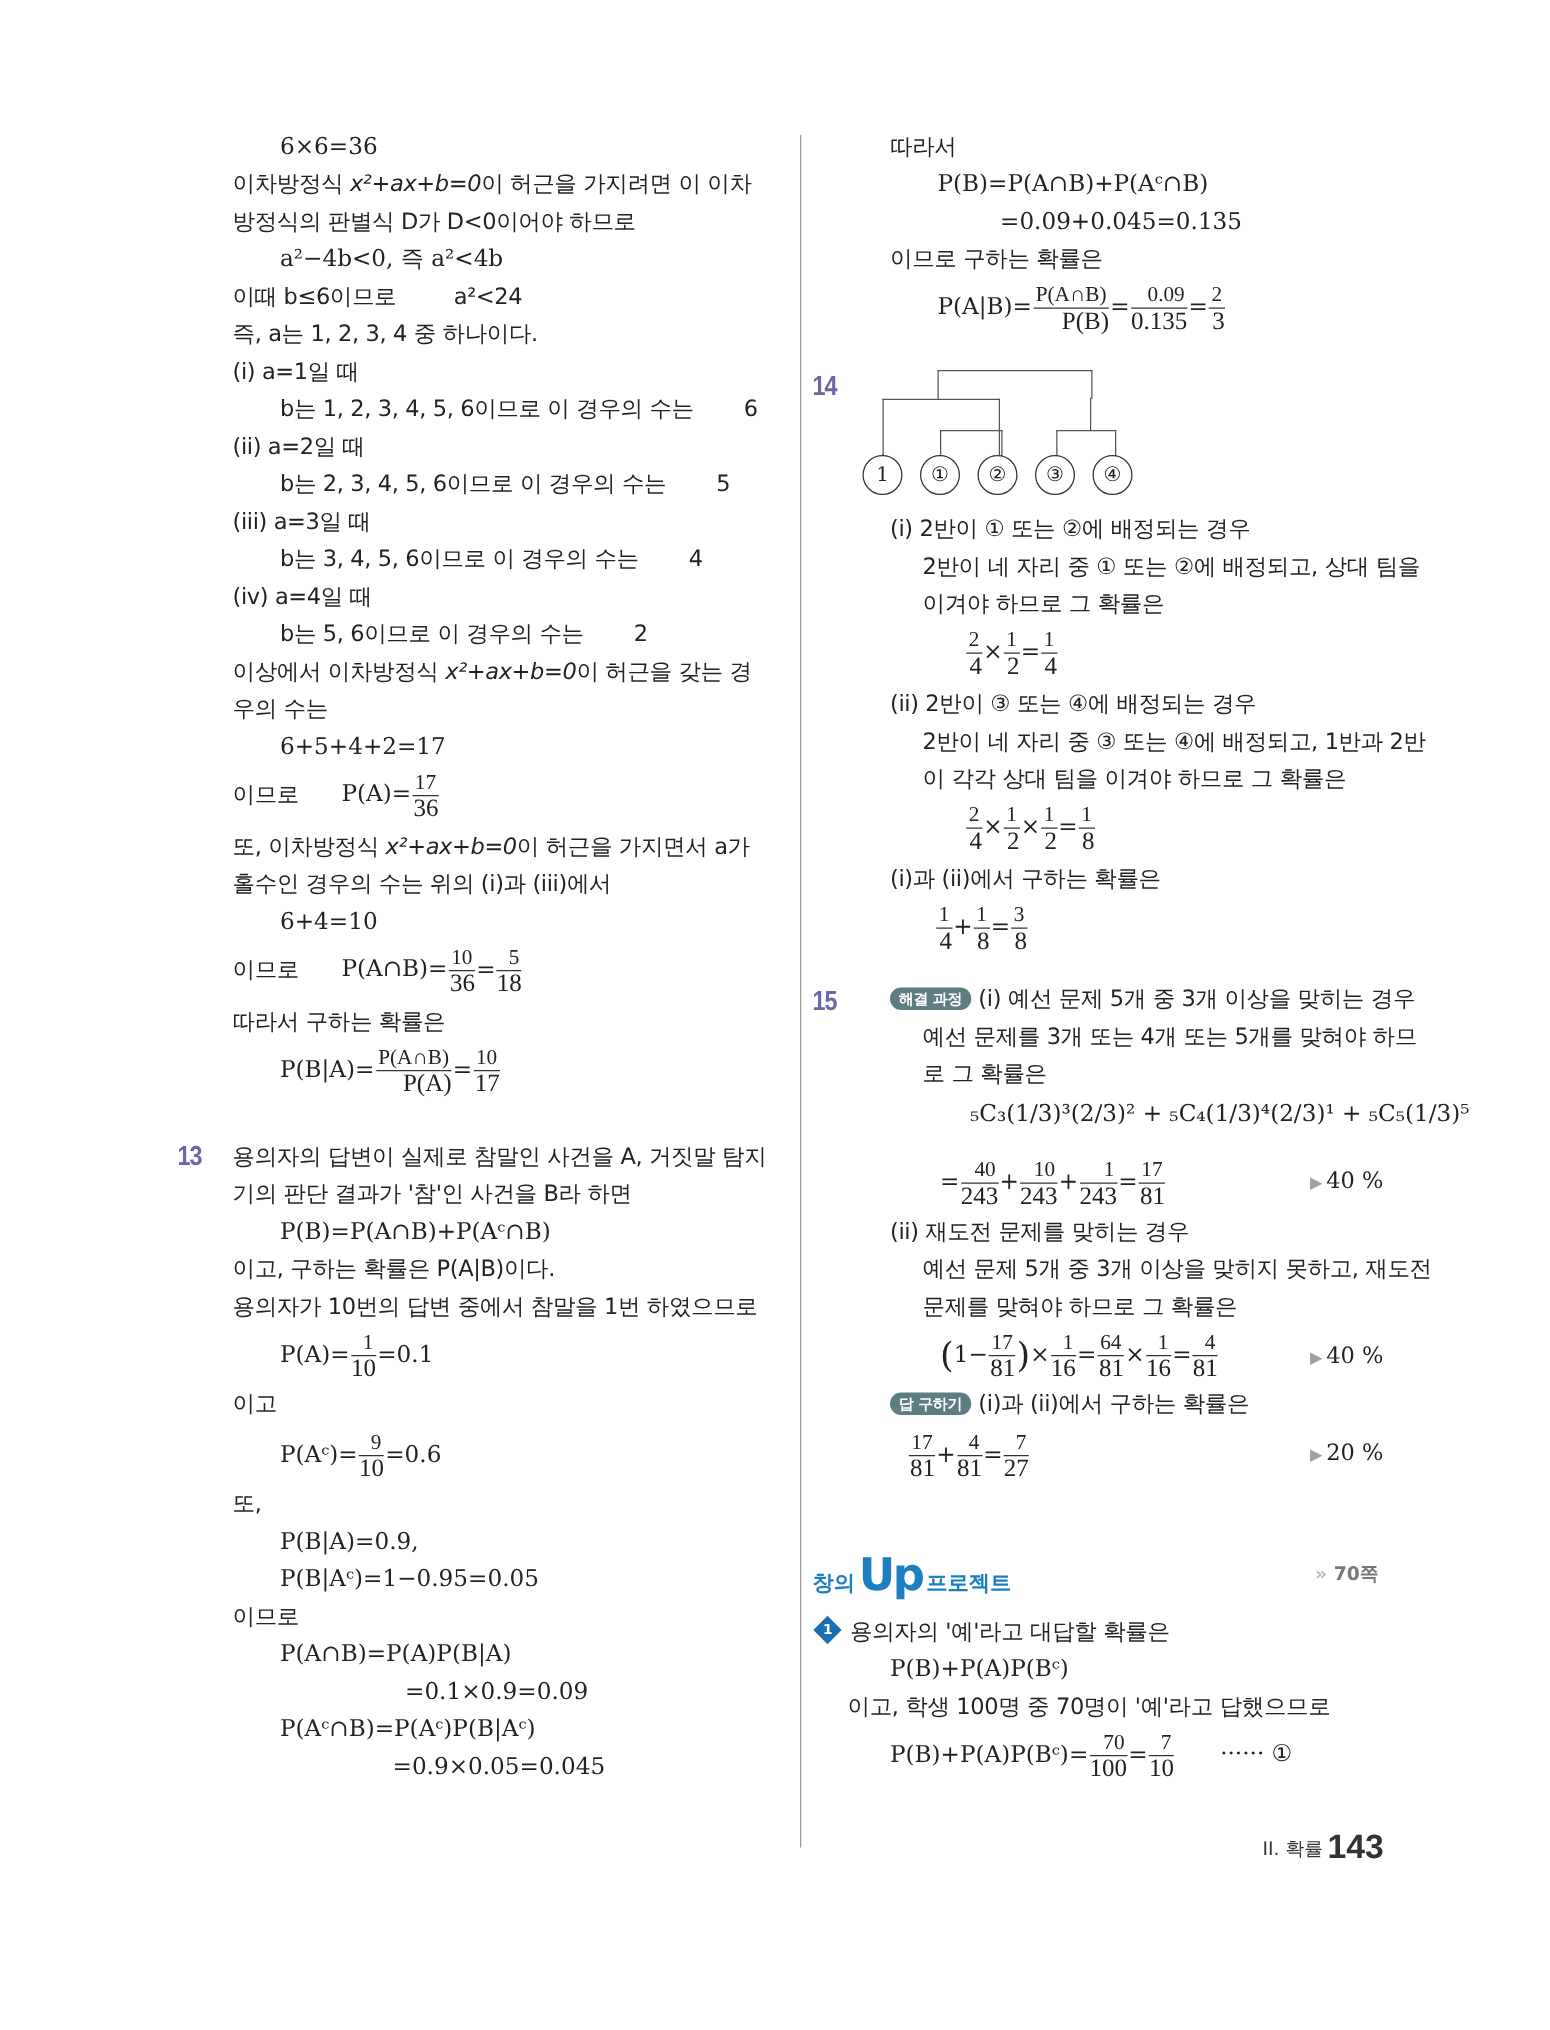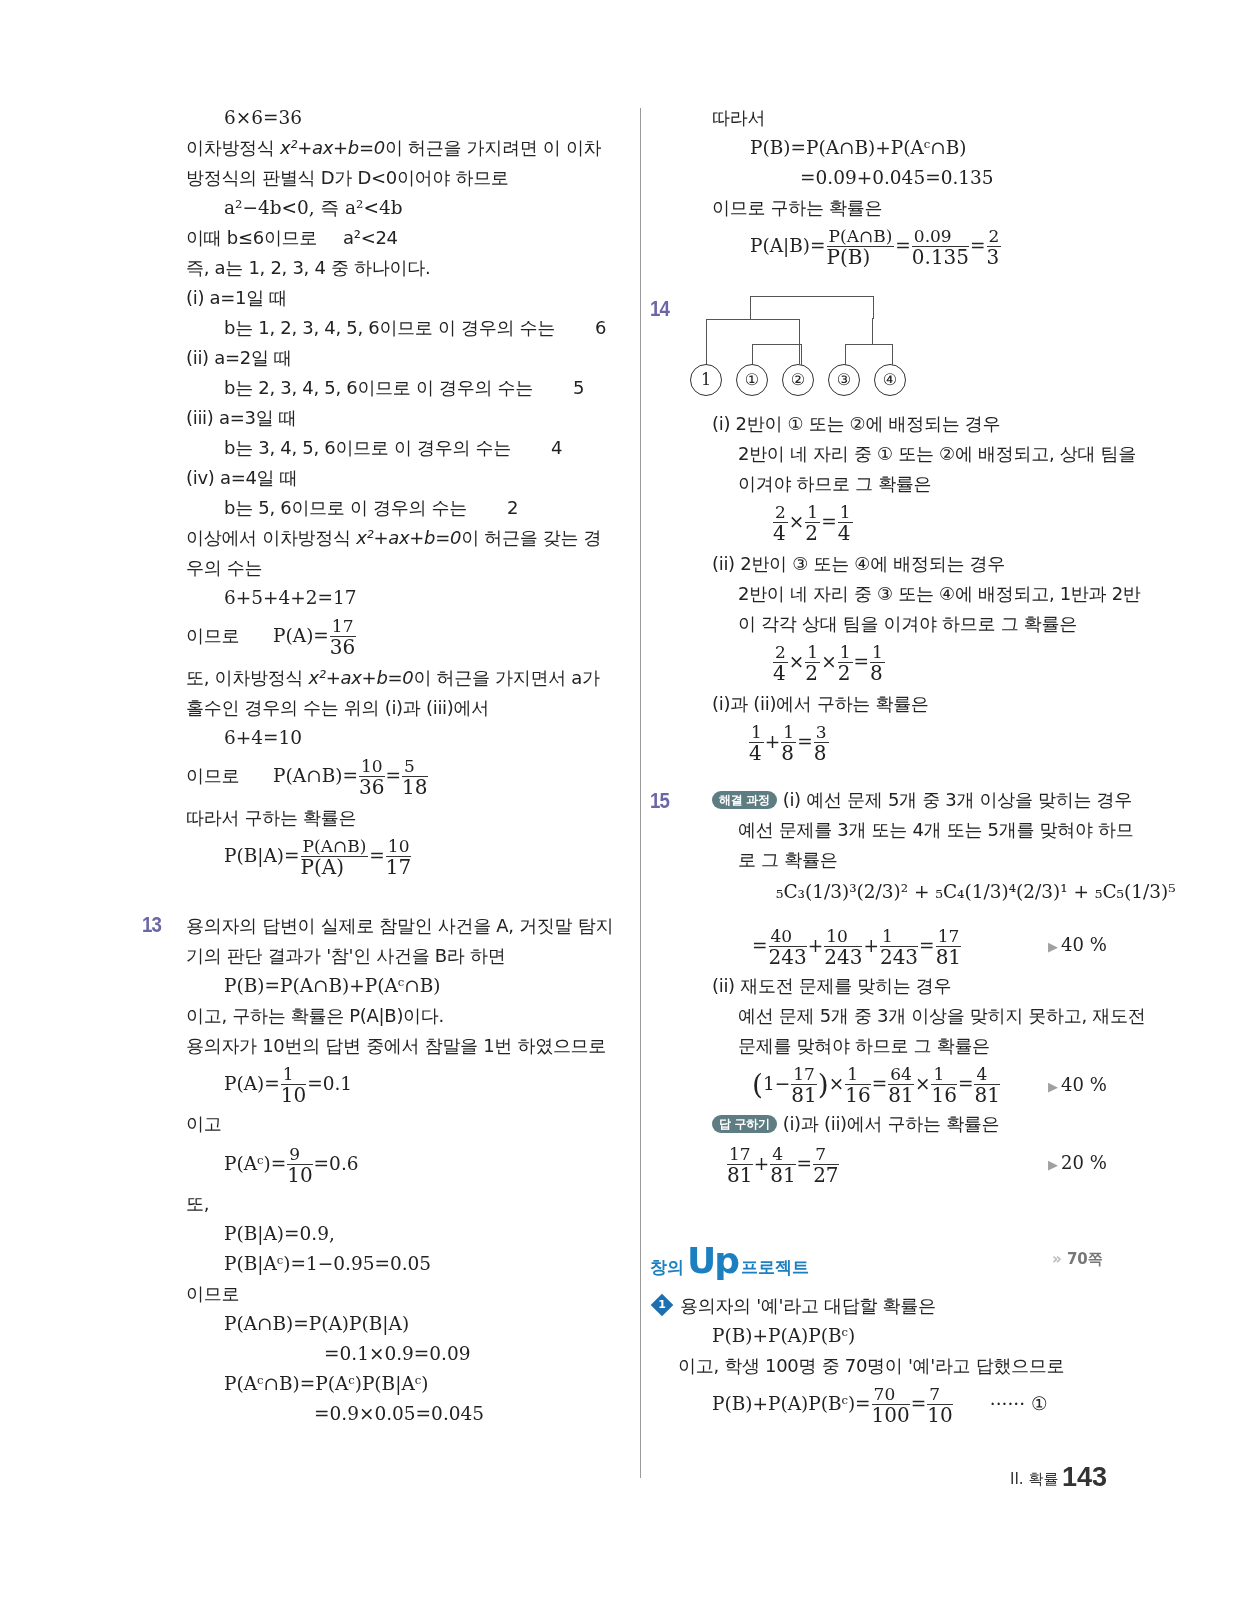--- a/index.html
+++ b/index.html
@@ -9,21 +9,21 @@
   .col { position:absolute; top:100px; }
   .col-left { left:186px; width:440px; }
   .col-right { left:712px; width:430px; }
   .divider { position:absolute; left:640px; top:108px; width:1px; height:1370px; background:#9a9a9a; }
   .ln { position:absolute; left:0; white-space:nowrap; font-size:18.5px; line-height:24px; }
   .kr { font-family:"DejaVu Sans","Liberation Sans",sans-serif; font-size:18px; letter-spacing:-0.3px; }
   .ind1 { left:38px; }
   .ind2 { left:122px;margin-left:16px; }
   .ind3 { left:120px; }
   i.v { }
-  .frac { display:inline-block; vertical-align:middle; text-align:left; margin:0 1px; }
+  .frac { display:inline-block; vertical-align:middle; text-align:right; margin:0 1px;font-family:Liberation Serif, serif; }
   .frac .n { display:block; border-bottom:1px solid #333; padding:0 2px; line-height:20px; font-size:17px; }
   .frac .d { display:block; line-height:20px; font-size:20px; }
   .pnum { position:absolute; font-family:"Liberation Sans","DejaVu Sans",sans-serif; font-weight:bold;
           font-size:22px; color:#6b66a8; letter-spacing:-1px; transform:scaleX(0.85); transform-origin:left; }
   .badge { display:inline-block; background:#5d7d83; color:#fff; border-radius:10px; padding:0 7px;
            font-family:"DejaVu Sans",sans-serif; font-size:12px; line-height:18px; font-weight:bold; margin-right:6px; vertical-align:2px; }
   .score { position:absolute; font-size:18px; white-space:nowrap; }
   .score .tri { color:#a0a0a0; font-size:13px; margin-right:3px; }
   .bracket { position:absolute; border:1.4px solid #555; border-bottom:none; }
   .vline { position:absolute; width:0; border-left:1.4px solid #555; }
@@ -44,21 +44,21 @@
 </head>
 <body>
 
 <div class="page">
 
   <div class="col col-left">
     <div class="ln ind1" style="top:6px">6×6=36</div>
     <div class="ln kr" style="top:36px"><span>이차방정식 </span><i class="v">x²+ax+b=0</i><span>이 허근을 가지려면 이 이차</span></div>
     <div class="ln kr" style="top:66px">방정식의 판별식 D가 D&lt;0이어야 하므로</div>
     <div class="ln ind1" style="top:96px">a²−4b&lt;0,   즉   a²&lt;4b</div>
-    <div class="ln kr" style="top:126px"><span>이때 b≤6이므로</span><span style="margin-left:26px">a²&lt;24</span></div>
+    <div class="ln kr" style="top:126px"><span>이때 b≤6이므로</span><span style="margin-left:46px">a²&lt;24</span></div>
     <div class="ln kr" style="top:156px">즉, a는 1, 2, 3, 4 중 하나이다.</div>
 
     <div class="ln kr" style="top:186px">(i) a=1일 때</div>
     <div class="ln kr ind1" style="top:216px"><span>b는 1, 2, 3, 4, 5, 6이므로 이 경우의 수는</span><span style="margin-left:40px">6</span></div>
     <div class="ln kr" style="top:246px">(ii) a=2일 때</div>
     <div class="ln kr ind1" style="top:276px"><span>b는 2, 3, 4, 5, 6이므로 이 경우의 수는</span><span style="margin-left:40px">5</span></div>
     <div class="ln kr" style="top:306px">(iii) a=3일 때</div>
     <div class="ln kr ind1" style="top:336px"><span>b는 3, 4, 5, 6이므로 이 경우의 수는</span><span style="margin-left:40px">4</span></div>
     <div class="ln kr" style="top:366px">(iv) a=4일 때</div>
     <div class="ln kr ind1" style="top:396px"><span>b는 5, 6이므로 이 경우의 수는</span><span style="margin-left:40px">2</span></div>

